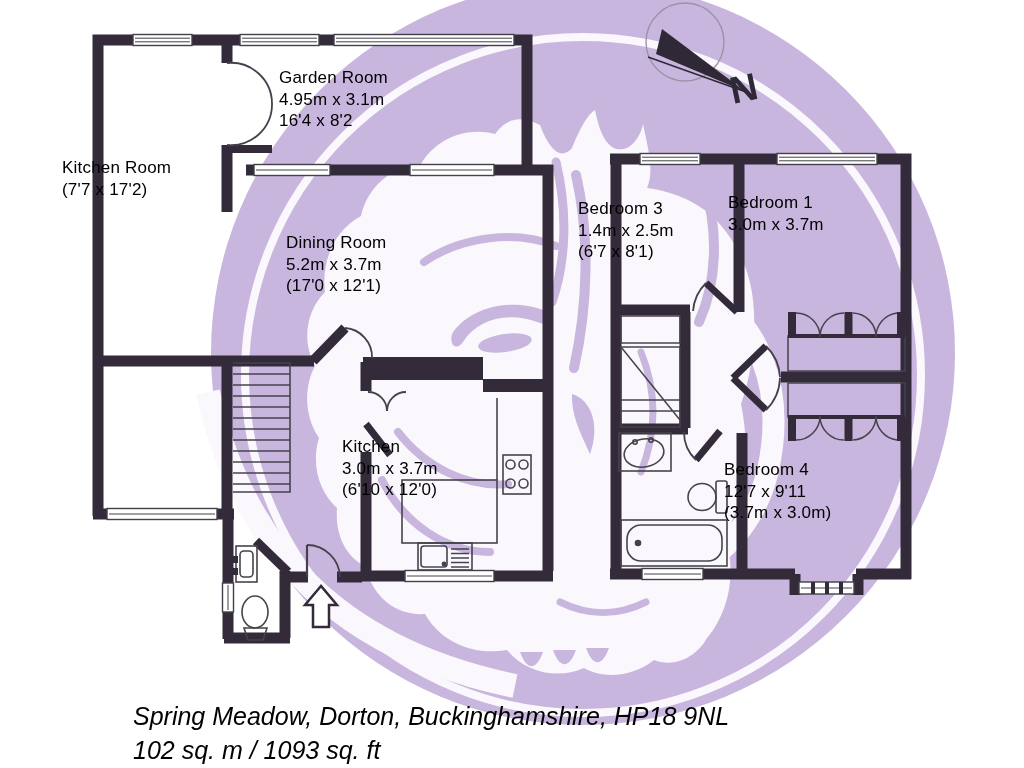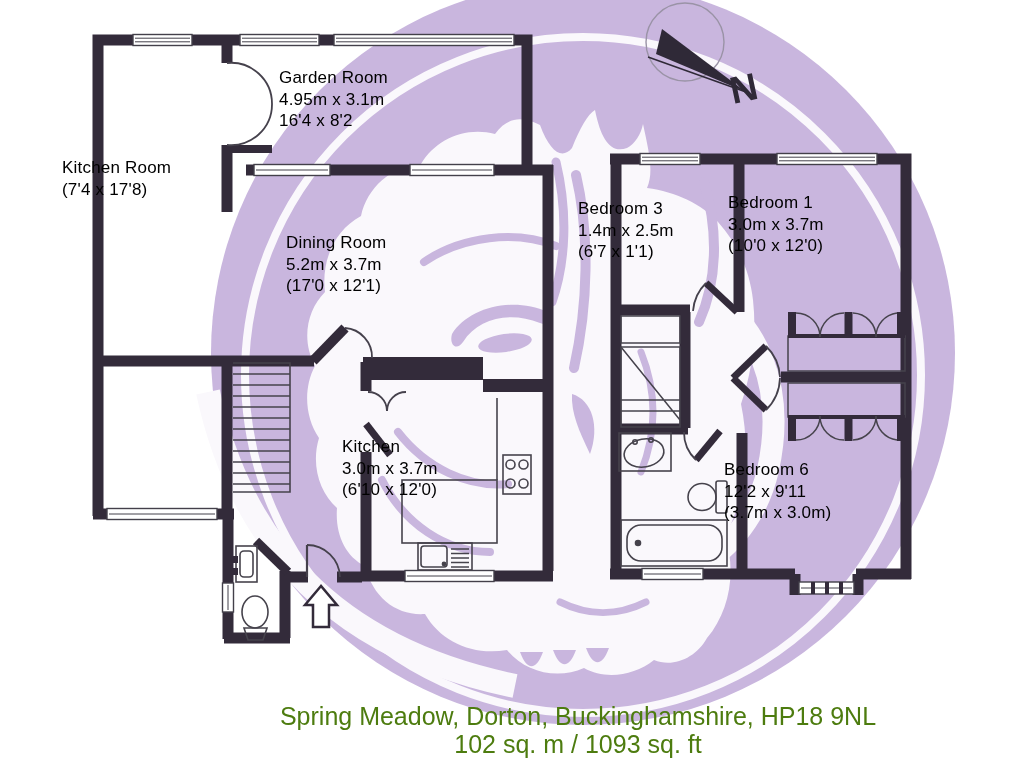--- a/index.html
+++ b/index.html
@@ -9,24 +9,24 @@
     font-family:"Liberation Sans", sans-serif;
   }
   #stage{position:absolute;left:0;top:0;width:1024px;height:768px;}
   svg.plan{position:absolute;left:0;top:0;}
   .room-label{
     position:absolute;text-align:left;color:#000000;
     font-size:17px;line-height:21.5px;letter-spacing:0.2px;
   }
   .room-label div{white-space:nowrap;}
   .footer{
-    position:absolute;left:133px;top:703px;width:890px;text-align:center;
-    color:#4d7c0f;font-size:25px;line-height:27px;
+    position:absolute;left:133px;top:703px;width:890px;
+    color:#000000;font-size:25px;line-height:27px;font-style:italic;
   }
-  .footer .area-line{margin-top:1px;}
+  .footer .area-line{margin-top:7px;}
 </style>
 </head>
 <body>
 
 <div id="stage">
 
 <svg class="plan" width="1024" height="768" viewBox="0 0 1024 768">
 
   <g>
     <circle cx="583" cy="353" r="372" fill="#c9b6de"></circle>
@@ -235,50 +235,49 @@
       <rect x="716" y="481" width="11" height="32" rx="2"></rect>
       <rect x="621" y="520" width="106" height="46"></rect>
       <rect x="627" y="525" width="95" height="36" rx="14"></rect>
       <circle cx="638" cy="543" r="2.5" fill="#46434c"></circle>
     </g>
   </g>
 </svg>
 
 <div class="room-label" style="left:62px;top:157px;width:200px">
   <div>Kitchen Room</div>
-  <div>(7'4 x 17'8)</div>
+  <div>(7'7 x 17'2)</div>
 </div>
 <div class="room-label" style="left:279px;top:67px;width:200px">
   <div>Garden Room</div>
   <div>4.95m x 3.1m</div>
   <div>16'4 x 8'2</div>
 </div>
 <div class="room-label" style="left:286px;top:232px;width:200px">
   <div>Dining Room</div>
   <div>5.2m x 3.7m</div>
   <div>(17'0 x 12'1)</div>
 </div>
 <div class="room-label" style="left:342px;top:436px;width:200px">
   <div>Kitchen</div>
   <div>3.0m x 3.7m</div>
   <div>(6'10 x 12'0)</div>
 </div>
 <div class="room-label" style="left:578px;top:198px;width:200px">
   <div>Bedroom 3</div>
   <div>1.4m x 2.5m</div>
-  <div>(6'7 x 1'1)</div>
+  <div>(6'7 x 8'1)</div>
 </div>
 <div class="room-label" style="left:728px;top:192px;width:200px">
   <div>Bedroom 1</div>
   <div>3.0m x 3.7m</div>
-  <div>(10'0 x 12'0)</div>
 </div>
 <div class="room-label" style="left:724px;top:459px;width:200px">
-  <div>Bedroom 6</div>
-  <div>12'2 x 9'11</div>
+  <div>Bedroom 4</div>
+  <div>12'7 x 9'11</div>
   <div>(3.7m x 3.0m)</div>
 </div>
 
 <div class="footer">
   <div class="address-line">Spring Meadow, Dorton, Buckinghamshire, HP18 9NL</div>
   <div class="area-line">102 sq. m  / 1093 sq. ft</div>
 </div>
 
 </div>
 

